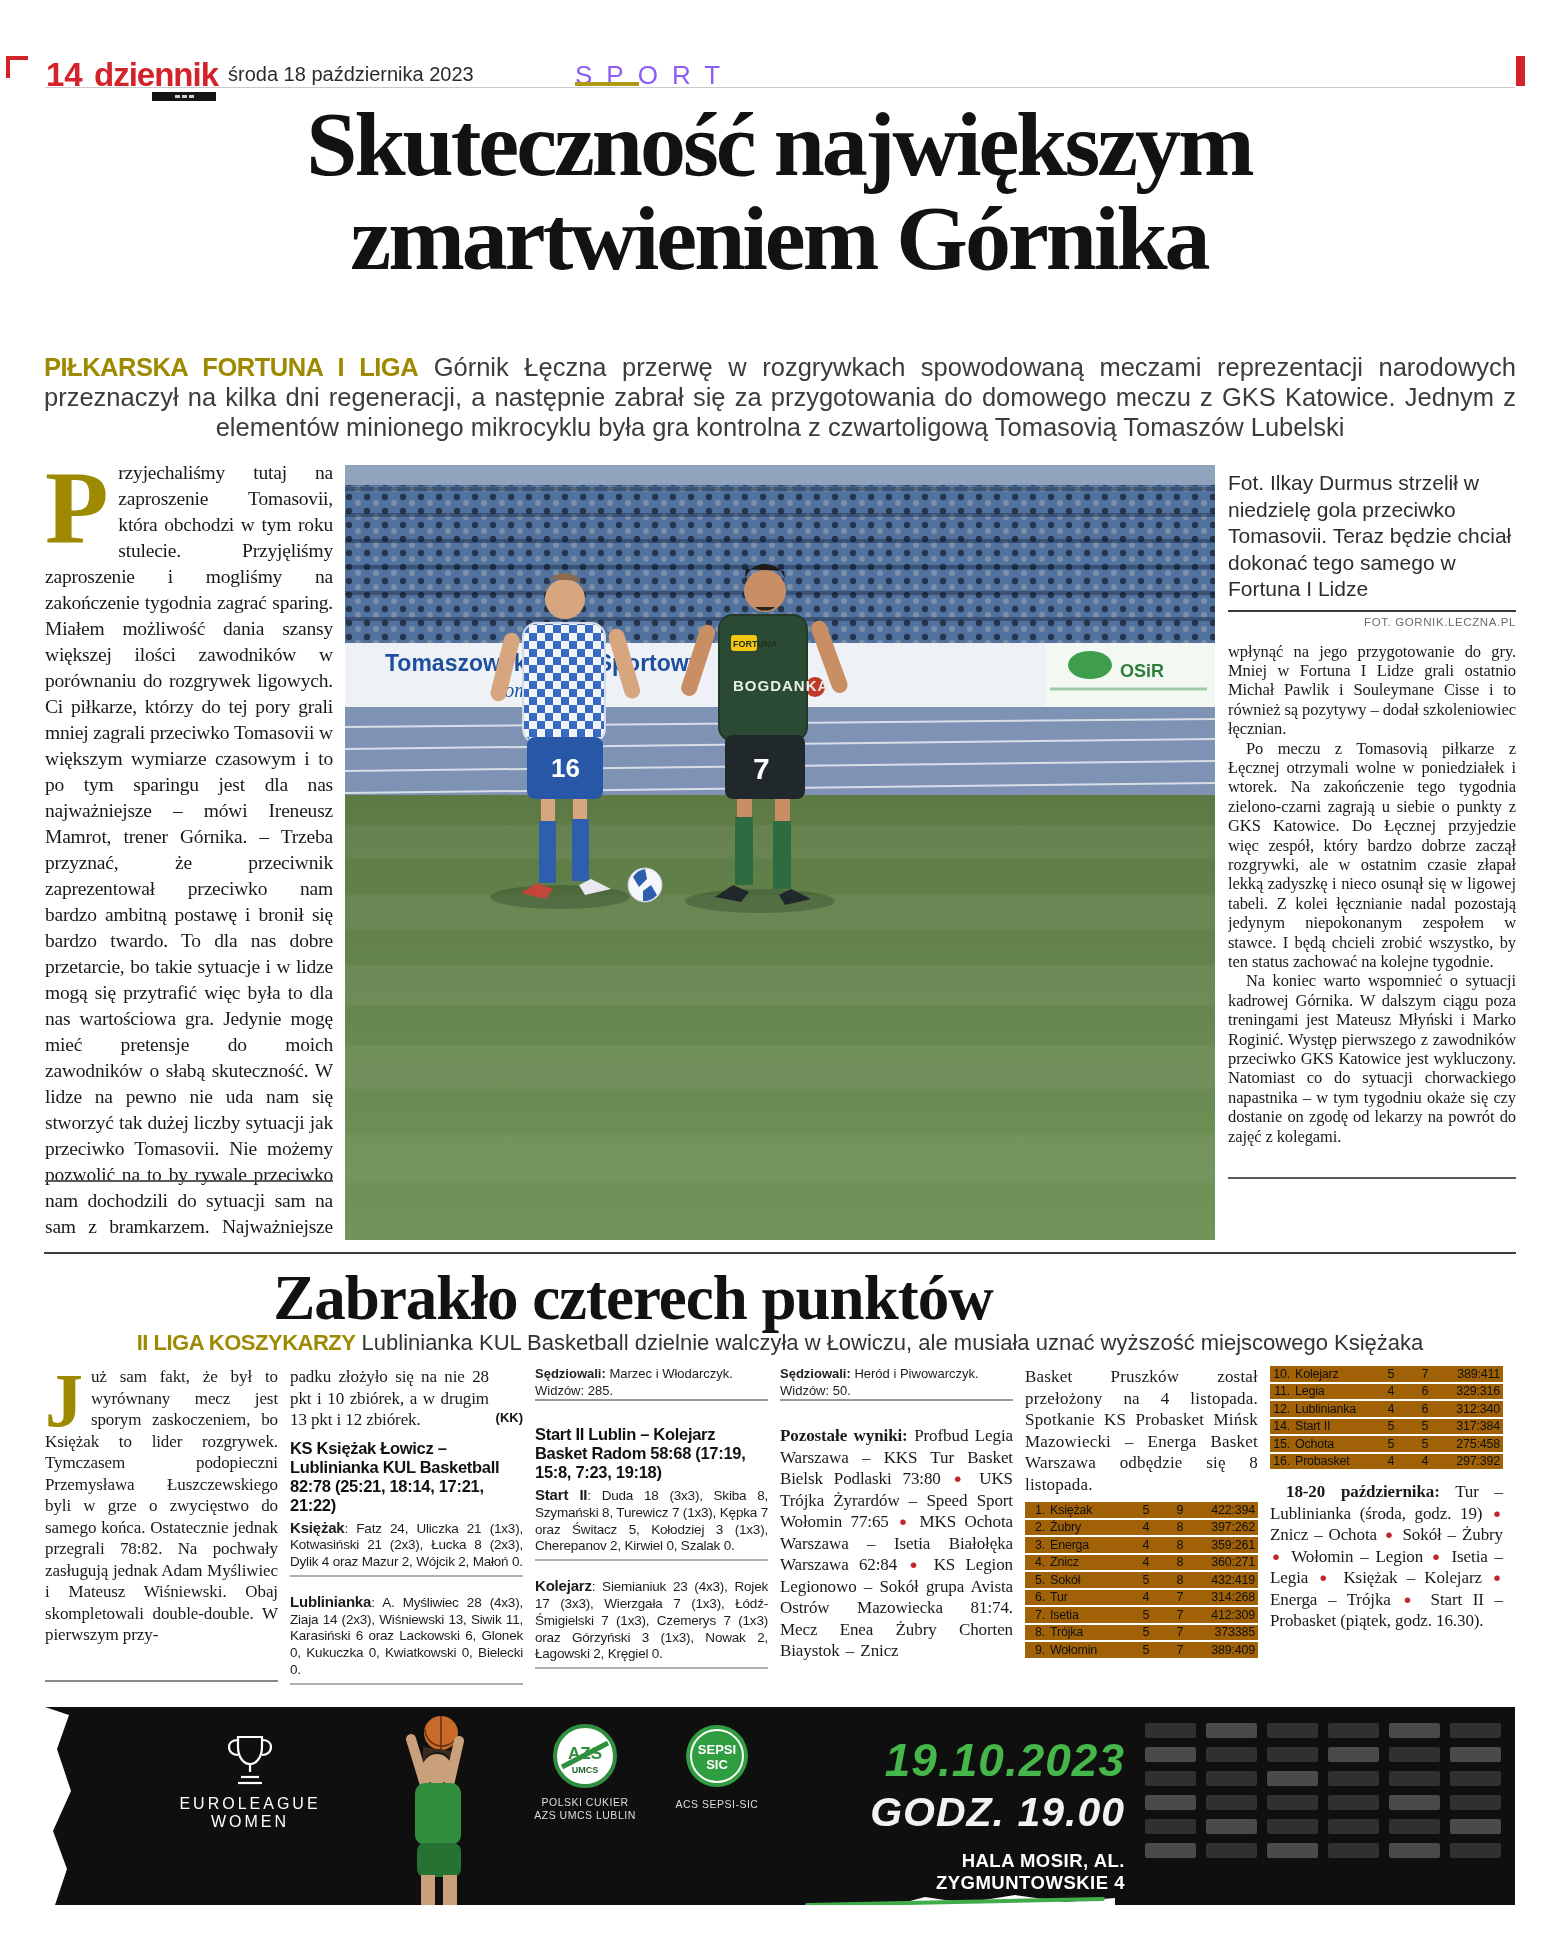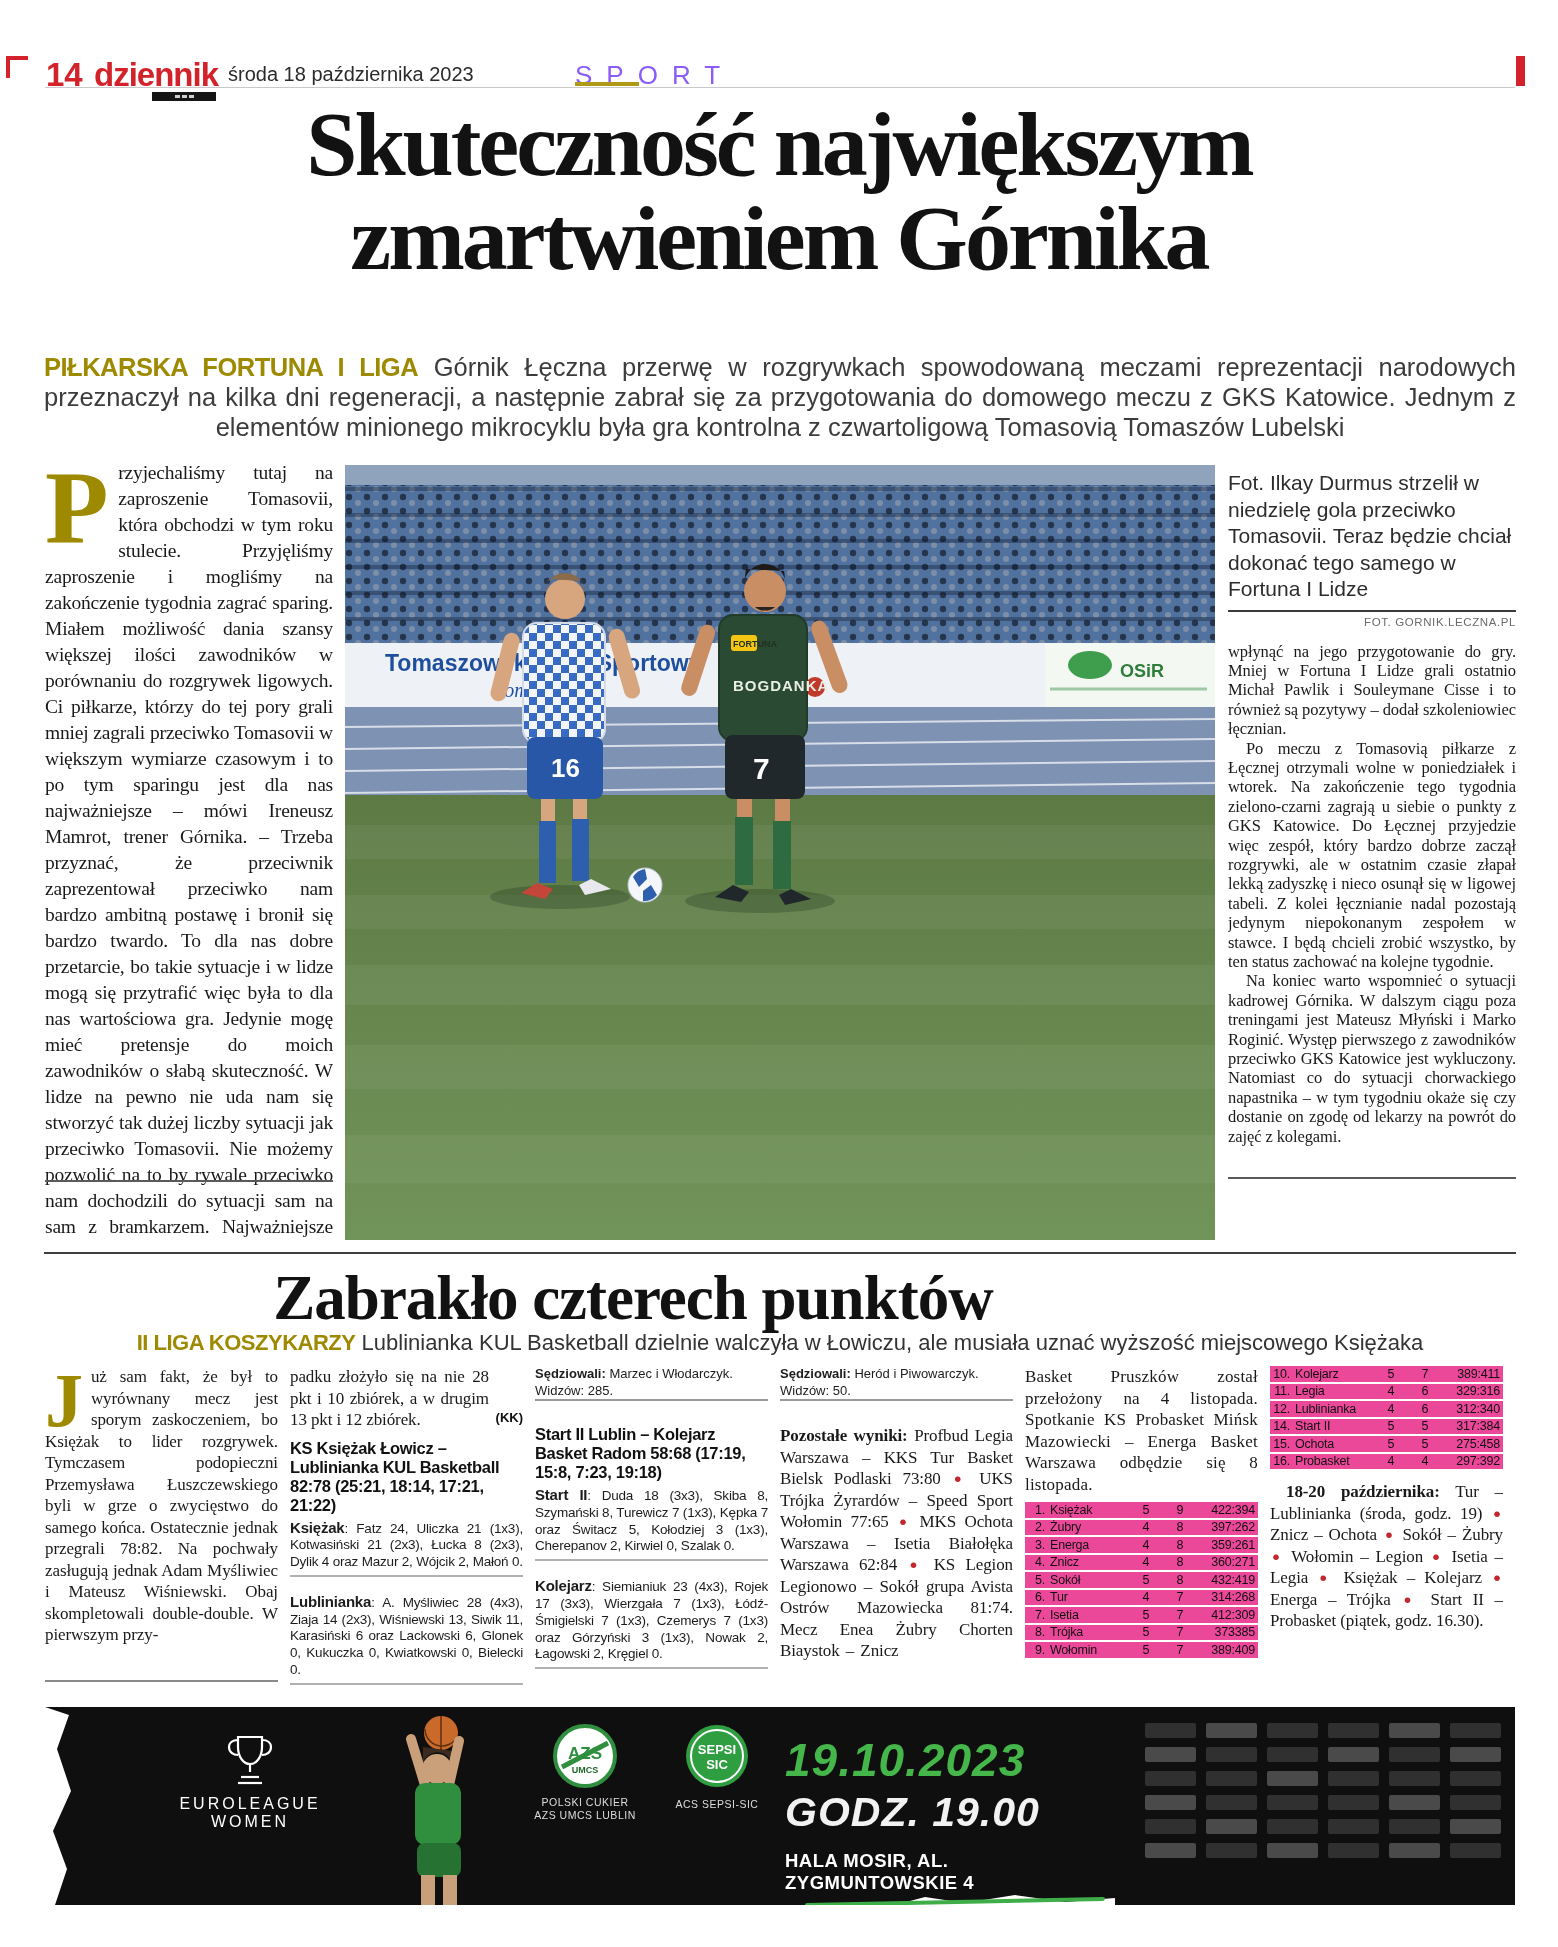--- a/index.html
+++ b/index.html
@@ -41,21 +41,21 @@
   .bserif{font-family:"Liberation Serif","DejaVu Serif",serif;font-size:17px;line-height:21.5px;
           color:#191919;text-align:justify;letter-spacing:-0.1px}
   .stath{font-weight:bold;font-size:16.5px;line-height:19px;letter-spacing:-0.3px;color:#111;margin:8px 0 5px 0}
   .roster{font-size:13.5px;line-height:16.8px;letter-spacing:-0.2px;color:#1c1c1c;
           border-bottom:2px solid #b0b0b0;padding-bottom:4px;margin-bottom:17px;text-align:justify}
   .roster b{font-size:15px}
   .refs{font-size:13px;line-height:16.5px;color:#1c1c1c;border-bottom:2px solid #9a9a9a;
         margin-bottom:24px}
   .byline{position:absolute;right:0;top:44px;font-weight:bold;font-size:13px;color:#111}
   .bull{color:#c3272b;font-size:0.78em;padding:0 2px;vertical-align:1px}
-  .trow{display:flex;align-items:center;height:15.5px;background:#ec4899;margin-bottom:2px;
+  .trow{display:flex;align-items:center;height:15.5px;background:#a16207;margin-bottom:2px;
         font-size:12.5px;letter-spacing:-0.2px;color:#111;padding:0 3px}
   .trow .rk{width:22px;text-align:right;padding-right:5px}
   .trow .tm{flex:1;text-align:left}
   .trow .g,.trow .p{width:34px;text-align:center}
   .trow .sc{width:58px;text-align:right}
   
   .ad{background:#0f0f0f;overflow:hidden}
   .elw{color:#ffffff;text-align:center;font-size:16px;letter-spacing:3px}
   .adcap{color:#ddd;font-size:10.5px;letter-spacing:0.5px;line-height:13px}
   .addate{color:#45b649;font-style:italic;font-weight:bold;font-size:46px;letter-spacing:1px}
@@ -454,21 +454,21 @@
       <circle cx="33" cy="33" r="31" fill="#2f9e41"></circle>
       <circle cx="33" cy="33" r="26" fill="none" stroke="#ffffff" stroke-width="2"></circle>
       <text x="33" y="31" text-anchor="middle" font-family="Liberation Sans,sans-serif" font-size="13" font-weight="bold" fill="#ffffff">SEPSI</text>
       <text x="33" y="46" text-anchor="middle" font-family="Liberation Sans,sans-serif" font-size="13" font-weight="bold" fill="#ffffff">SIC</text>
     </svg>
     <div class="adcap" style="margin-top:9px">
       <div>ACS SEPSI-SIC</div>
     </div>
   </div>
 
-  <div class="abs" style="left:740px;top:26px;width:340px;text-align:left">
+  <div class="abs" style="left:740px;top:26px;width:340px;text-align:right">
     <div class="addate">19.10.2023</div>
     <div class="adtime" style="margin-top:2px">GODZ. 19.00</div>
     <div class="advenue" style="margin-top:14px">HALA MOSIR, AL. ZYGMUNTOWSKIE 4</div>
     <div style="width:300px;height:4px;background:#3fae49;border-radius:3px;margin:6px auto 0 auto;transform:skewY(-1.2deg)"></div>
   </div>
 
   <div class="abs sponsors" style="left:1100px;top:16px;width:356px">
     <i></i>
       <i class="lt"></i>
       <i></i>

